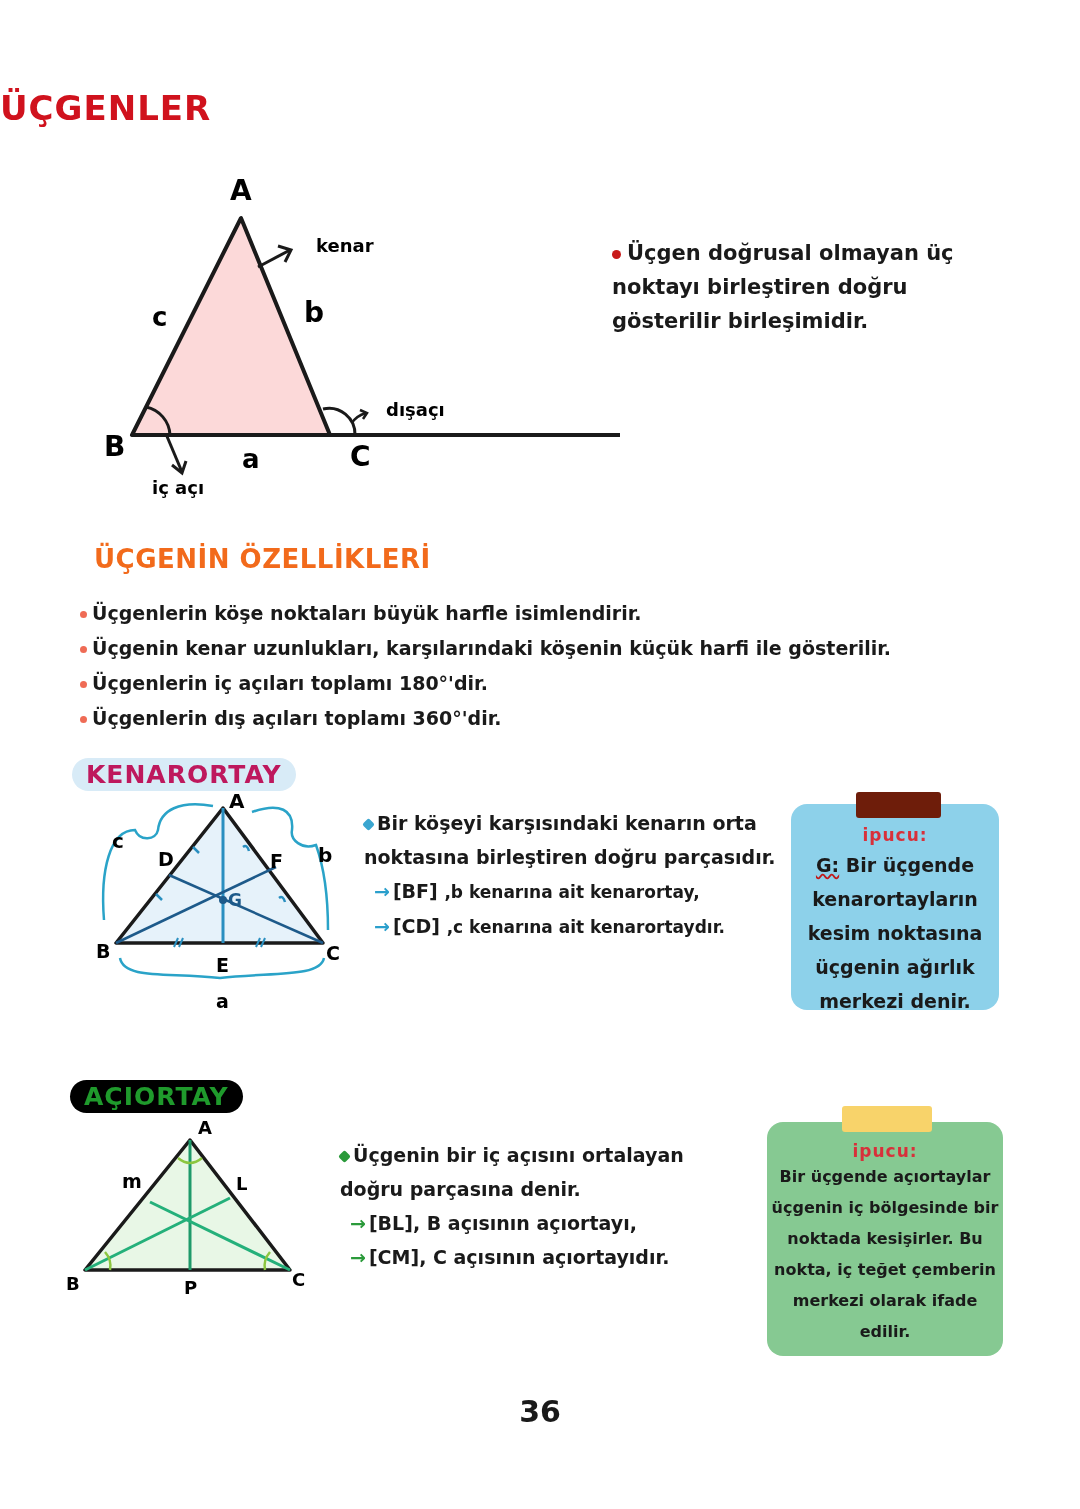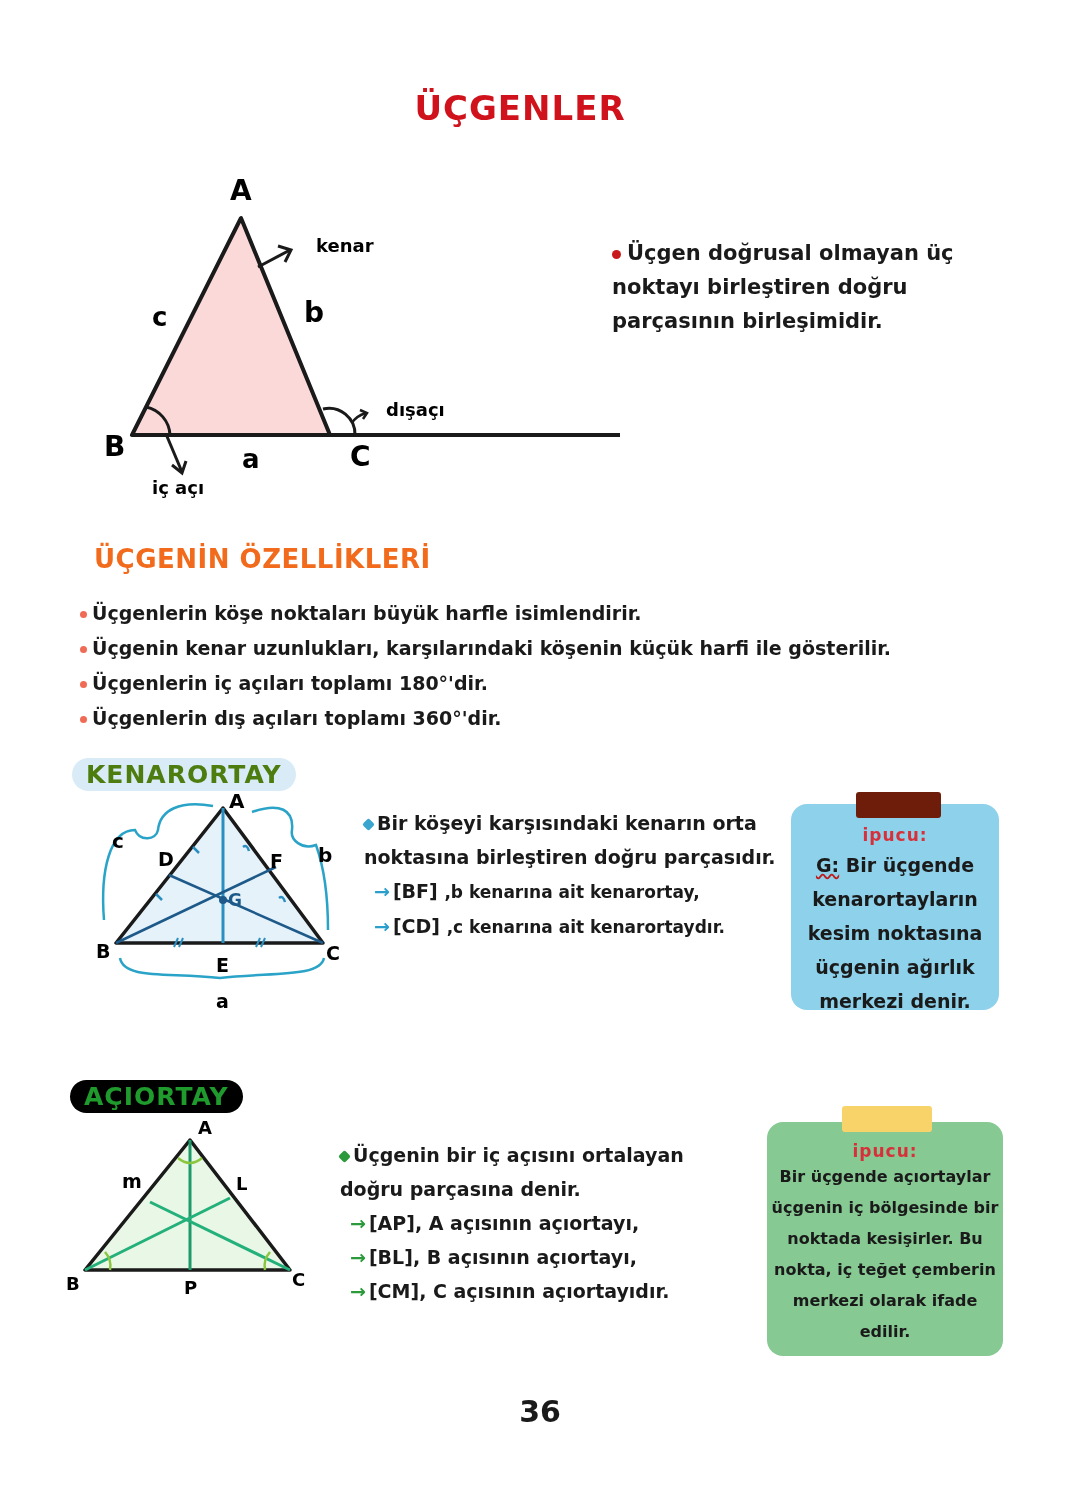--- a/index.html
+++ b/index.html
@@ -1,28 +1,28 @@
 <!DOCTYPE html>
 <html><head>
 <meta charset="utf-8">
 <style>
   html, body { margin: 0; padding: 0; background: #ffffff; }
   body { width: 1080px; height: 1509px; position: relative; overflow: hidden;
          font-family: "DejaVu Sans", sans-serif; color: #1a1a1a; }
   .abs { position: absolute; }
-  .title { left: 0; width: 1040px; top: 88px; text-align: center; font-size: 34px; font-weight: bold;
+  .title { left: 0; width: 1040px; top: 88px; font-size: 34px; font-weight: bold;
            color: #d0121d; letter-spacing: 1px; }
   .def-text { left: 612px; top: 236px; width: 360px; font-size: 21px; line-height: 34px; text-align: left; font-weight: bold; }
   .def-text .bullet { display: inline-block; width: 9px; height: 9px; border-radius: 50%; background: #c81a1a; margin-right: 6px; vertical-align: middle; }
   .section-h { left: 94px; top: 544px; font-size: 26px; font-weight: bold; color: #f26a1b; letter-spacing: 0.5px; }
   .props { left: 80px; top: 596px; font-size: 19px; line-height: 35px; font-weight: bold; }
   .props .row { white-space: nowrap; }
   .props .dot { display: inline-block; width: 7px; height: 7px; border-radius: 50%; background: #ef6b55; margin-right: 5px; vertical-align: middle; }
   .pill { border-radius: 22px; font-size: 25px; font-weight: bold; padding: 2px 14px; letter-spacing: 1px; }
-  .pill-blue { left: 72px; top: 758px; background: #d8ebf7; color: #4d7c0f; }
+  .pill-blue { left: 72px; top: 758px; background: #d8ebf7; color: #be185d; }
   .pill-green { left: 70px; top: 1080px; background: #000000; color: #1f9a2c; }
   .desc { font-size: 19px; line-height: 34px; font-weight: bold; }
   .desc .lead-dot { display: inline-block; width: 9px; height: 9px; border-radius: 2px; margin-right: 4px; vertical-align: middle; transform: rotate(45deg); }
   .desc .sub { padding-left: 10px; }
   .arrow { font-weight: bold; margin-right: 3px; }
   .tipbox { border-radius: 16px; text-align: center; font-weight: bold; }
   .tip-blue { left: 791px; top: 804px; width: 208px; height: 206px; background: #8dd1ea; font-size: 19px; line-height: 34px; }
   .tip-green { left: 767px; top: 1122px; width: 236px; height: 234px; background: #86c992; font-size: 16px; line-height: 31px; }
   .tape { border-radius: 3px; }
   .tape-brown { left: 856px; top: 792px; width: 85px; height: 26px; background: #6e1d0a; }
@@ -59,21 +59,21 @@
   <text x="224" y="162" font-size="28">b</text>
   <text x="162" y="308" font-size="26">a</text>
   <text x="236" y="92" font-size="18" font-weight="normal">kenar</text>
   <text x="306" y="256" font-size="18" font-weight="normal">dışaçı</text>
   <text x="72" y="334" font-size="18" font-weight="normal">iç açı</text>
 </svg>
 
 <div class="abs def-text">
   <div><span class="bullet"></span><span>Üçgen doğrusal olmayan üç</span></div>
   <div>noktayı birleştiren doğru</div>
-  <div>parçasının birleşimidir.</div>
+  <div>gösterilir birleşimidir.</div>
 </div>
 
 <div class="abs section-h">ÜÇGENİN ÖZELLİKLERİ</div>
 <div class="abs props">
   <div class="row"><span class="dot"></span><span>Üçgenlerin köşe noktaları büyük harfle isimlendirir.</span></div>
   <div class="row"><span class="dot"></span><span>Üçgenin kenar uzunlukları, karşılarındaki köşenin küçük harfi ile gösterilir.</span></div>
   <div class="row"><span class="dot"></span><span>Üçgenlerin iç açıları toplamı 180°'dir.</span></div>
   <div class="row"><span class="dot"></span><span>Üçgenlerin dış açıları toplamı 360°'dir.</span></div>
 </div>
 
@@ -142,21 +142,20 @@
   <text x="6" y="180" font-size="18">B</text>
   <text x="232" y="176" font-size="18" font-weight="normal">C</text>
   <text x="62" y="78" font-size="19">m</text>
   <text x="176" y="80" font-size="18" font-weight="normal">L</text>
   <text x="124" y="184" font-size="18">P</text>
 </svg>
 
 <div class="abs desc" style="left:340px;top:1138px;">
   <div><span class="lead-dot" style="background:#2a9a3a"></span><span>Üçgenin bir iç açısını ortalayan</span></div>
   <div>doğru parçasına denir.</div>
-  <div class="sub"><span class="arrow" style="color:#2a9a3a">→</span><span>[AP]</span><span>, A açısının açıortayı,</span></div>
   <div class="sub"><span class="arrow" style="color:#2a9a3a">→</span><span>[BL]</span><span>, B açısının açıortayı,</span></div>
   <div class="sub"><span class="arrow" style="color:#2a9a3a">→</span><span>[CM]</span><span>, C açısının açıortayıdır.</span></div>
 </div>
 
 <div class="abs tipbox tip-green">
   <div style="height:14px"></div>
   <span class="ipucu">ipucu:</span>
   <div style="margin-top:-6px">Bir üçgende açıortaylar</div>
   <div>üçgenin iç bölgesinde bir</div>
   <div>noktada kesişirler. Bu</div>

